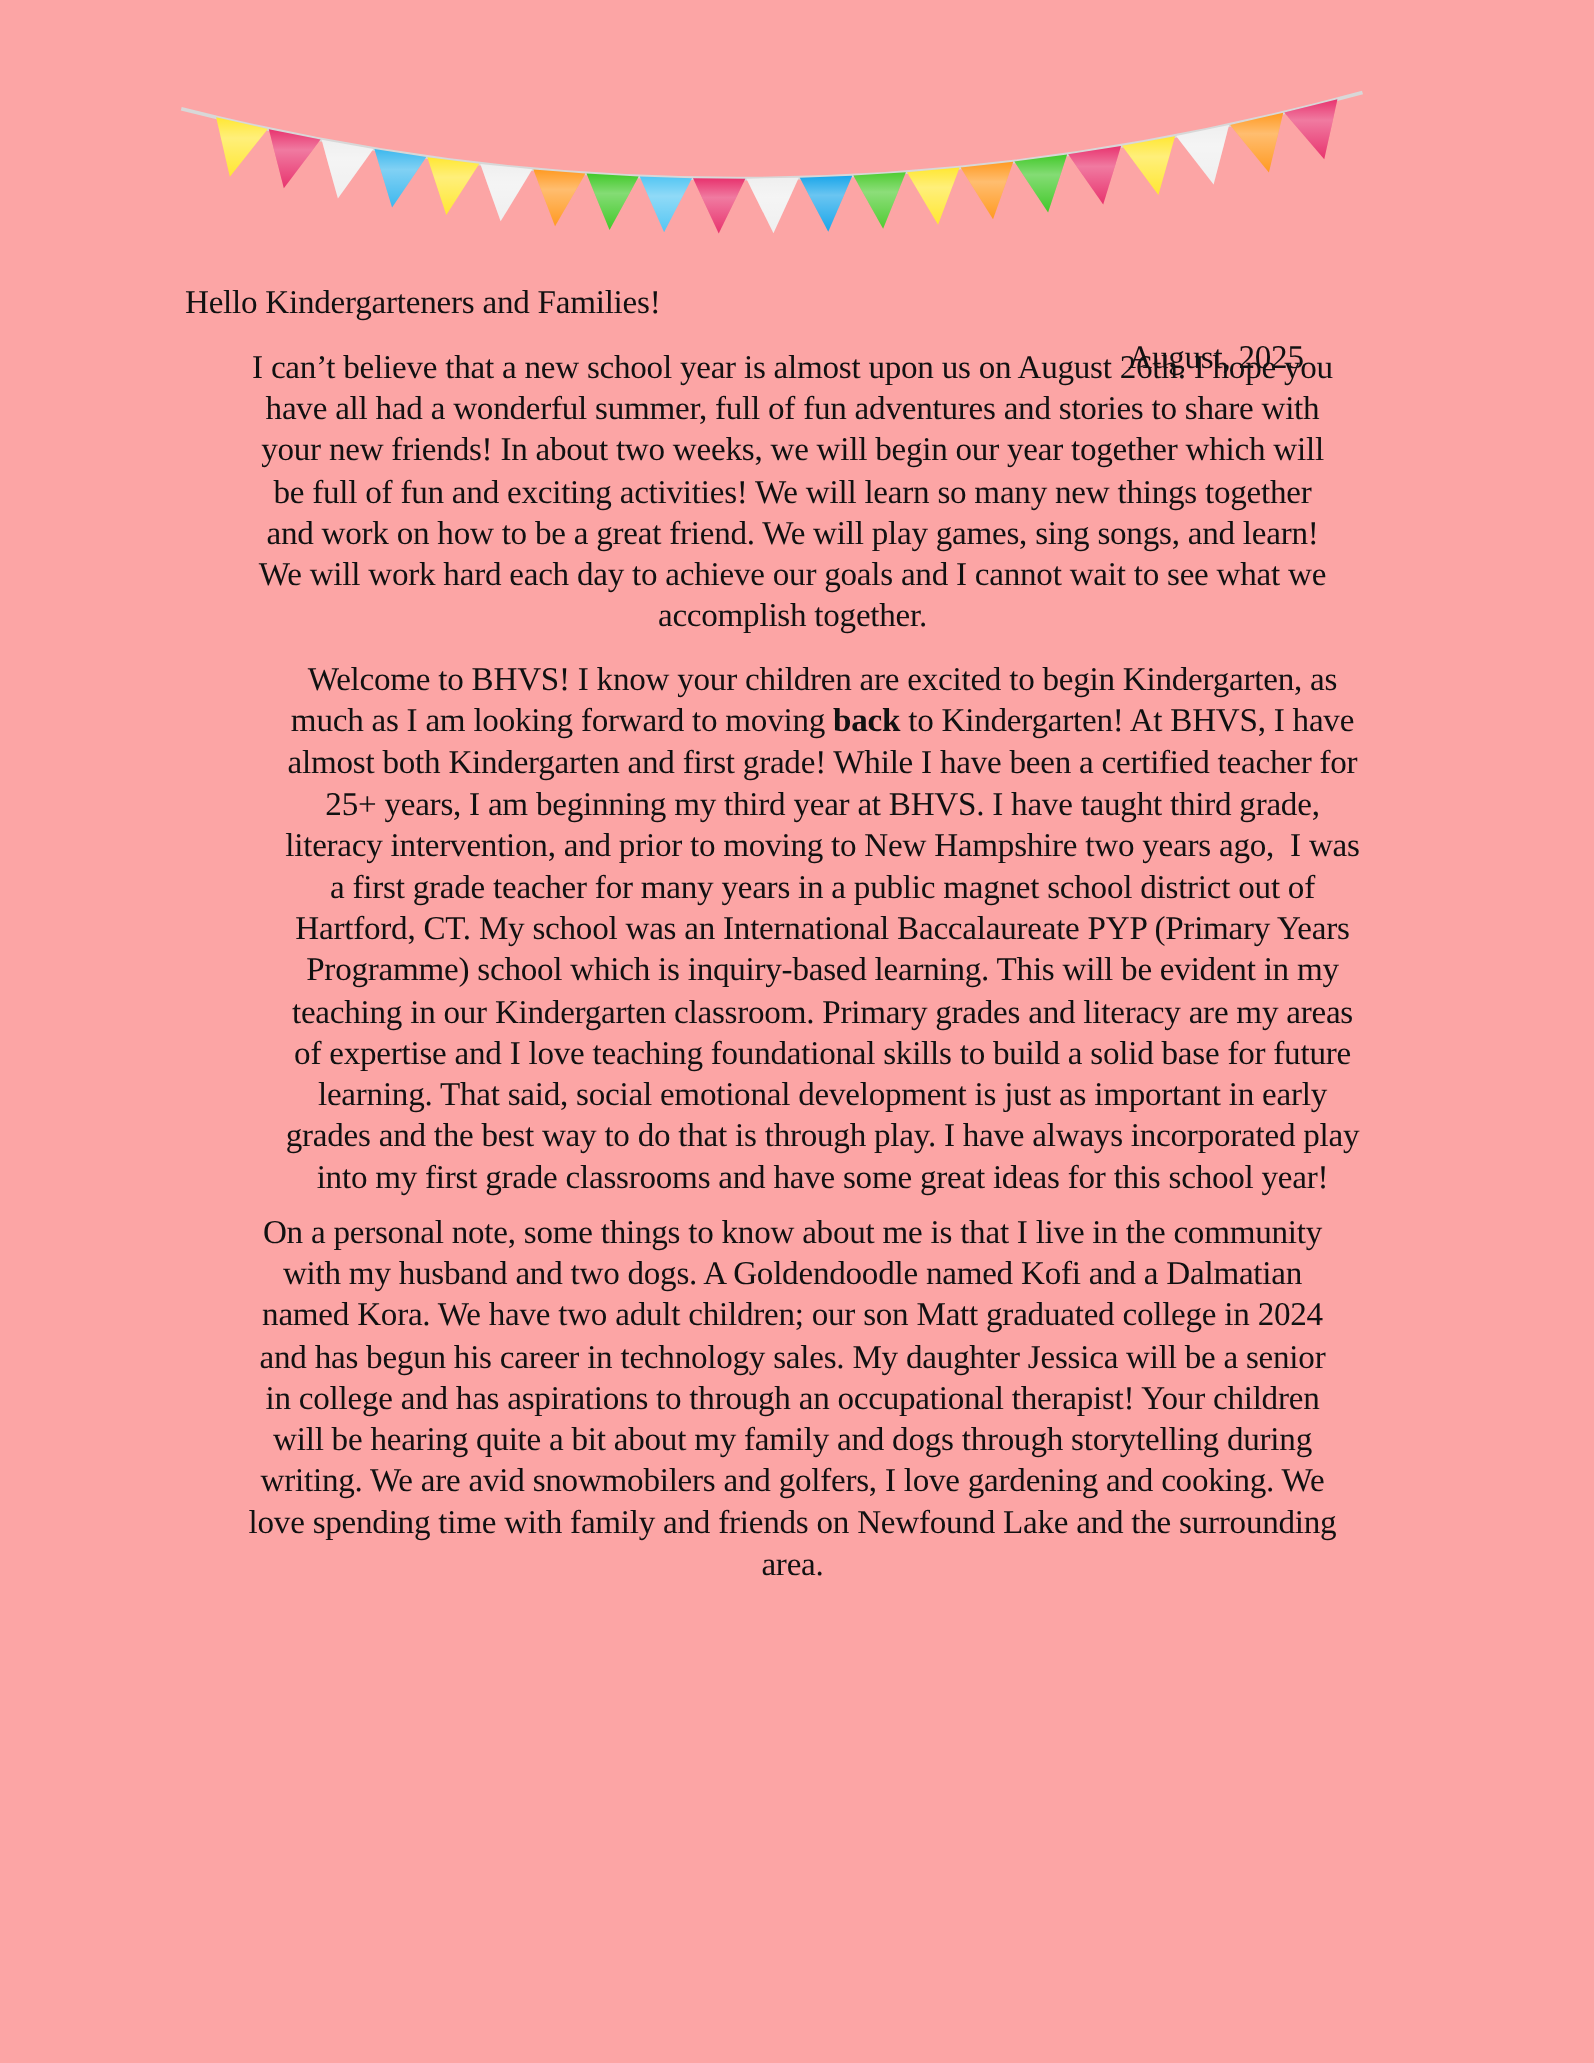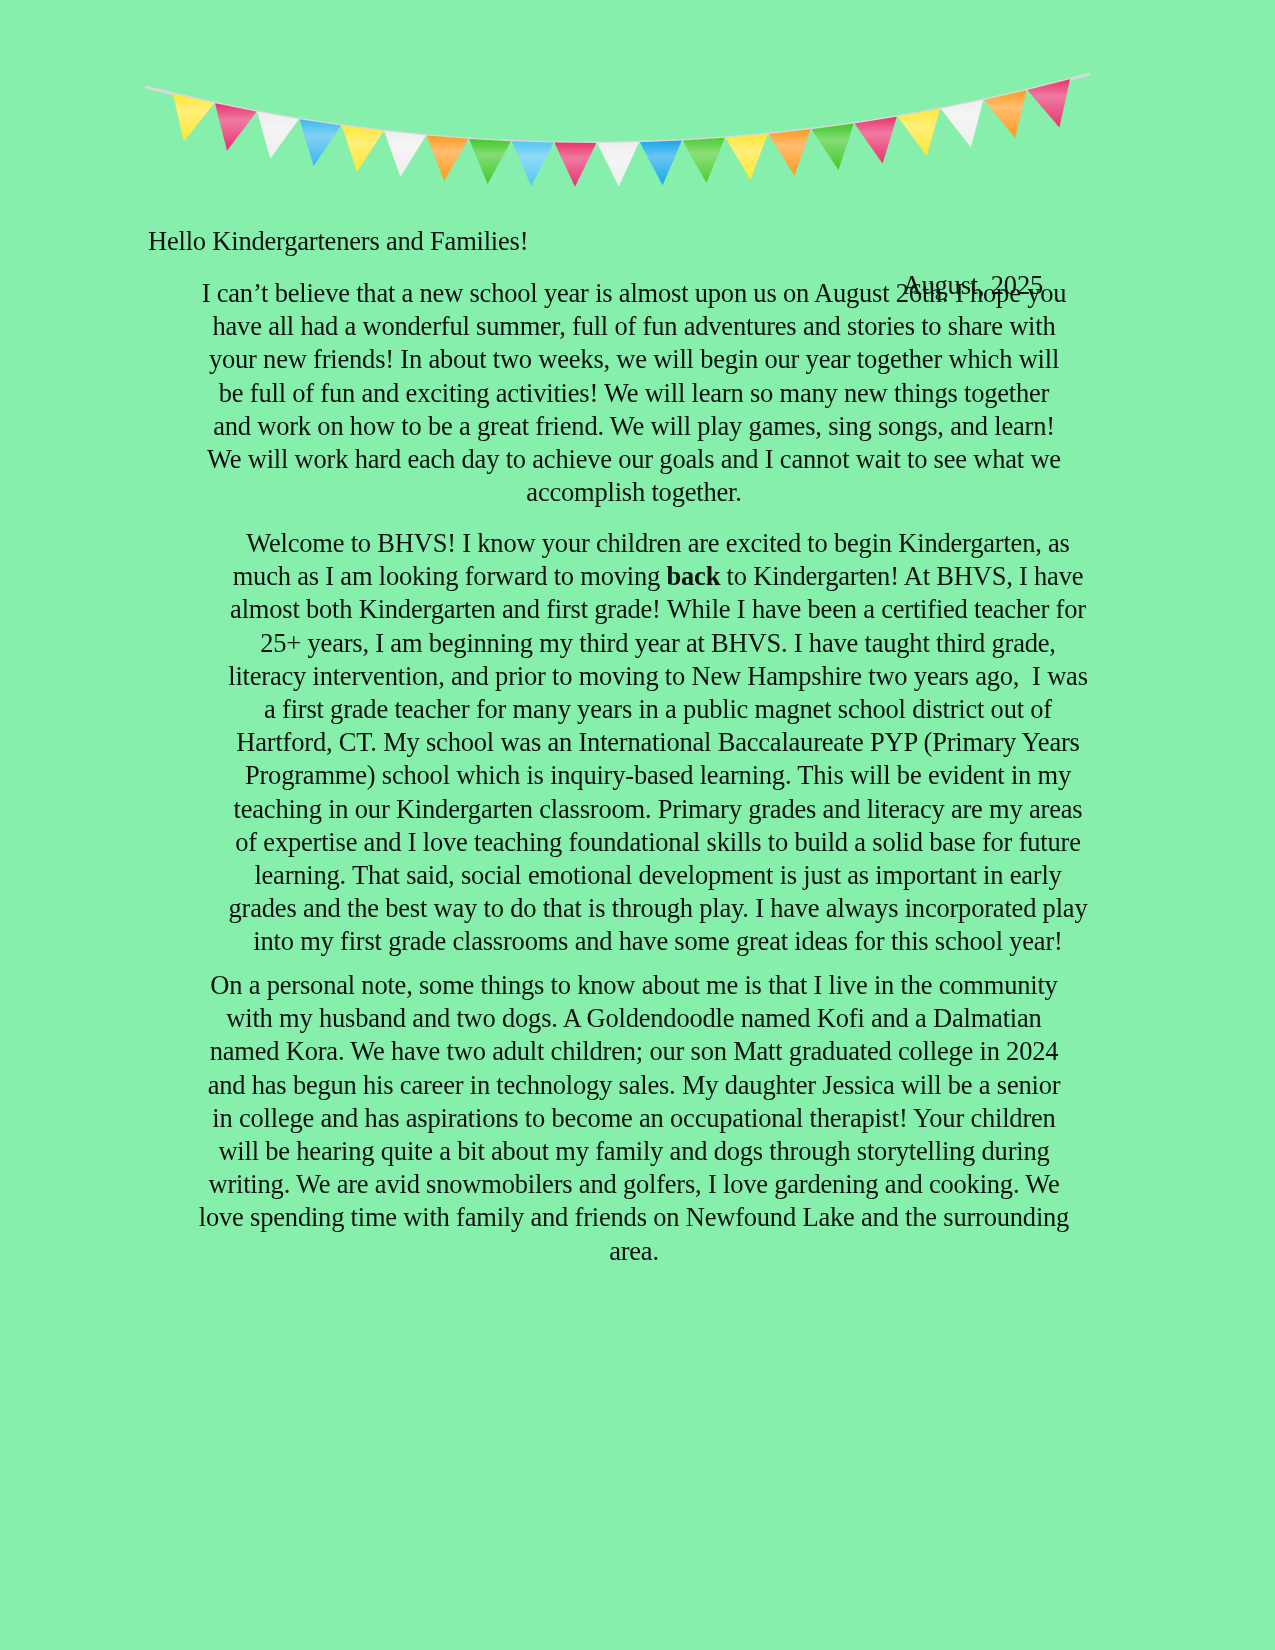--- a/index.html
+++ b/index.html
@@ -1,17 +1,17 @@
 <!DOCTYPE html>
 <html><head>
 <meta charset="utf-8">
 <style>
   html, body { margin: 0; padding: 0; background: #ffffff; }
   body { width: 1275px; height: 1650px; position: relative; overflow: hidden; }
-  .page { position: absolute; left: 0; top: 0; width: 1275px; height: 1650px; background: #86efac; }
+  .page { position: absolute; left: 0; top: 0; width: 1275px; height: 1650px; background: #fca5a5; }
   .bunting { position: absolute; left: 140px; top: 70px; width: 960px; height: 130px; }
   .text {
     font-family: "Liberation Serif", serif;
     font-size: 26.5px;
     color: #111;
     letter-spacing: -0.2px;
   }
   .header-row { position: absolute; left: 148px; top: 226px; width: 940px; height: 34px; }
   .greeting { position: absolute; left: 0; top: 0; white-space: pre; }
   .date { position: absolute; right: 45px; top: 0; white-space: pre; margin-top: 44px; }
@@ -108,21 +108,21 @@
     <span class="line">learning. That said, social emotional development is just as important in early</span>
     <span class="line">grades and the best way to do that is through play. I have always incorporated play</span>
     <span class="line">into my first grade classrooms and have some great ideas for this school year!</span>
   </div>
 
   <div class="para text" style="top:969px;">
     <span class="line">On a personal note, some things to know about me is that I live in the community</span>
     <span class="line">with my husband and two dogs. A Goldendoodle named Kofi and a Dalmatian</span>
     <span class="line">named Kora. We have two adult children; our son Matt graduated college in 2024</span>
     <span class="line">and has begun his career in technology sales. My daughter Jessica will be a senior</span>
-    <span class="line">in college and has aspirations to become an occupational therapist! Your children</span>
+    <span class="line">in college and has aspirations to through an occupational therapist! Your children</span>
     <span class="line">will be hearing quite a bit about my family and dogs through storytelling during</span>
     <span class="line">writing. We are avid snowmobilers and golfers, I love gardening and cooking. We</span>
     <span class="line">love spending time with family and friends on Newfound Lake and the surrounding</span>
     <span class="line">area.</span>
   </div>
 
 
 </div>
 
 </body></html>

